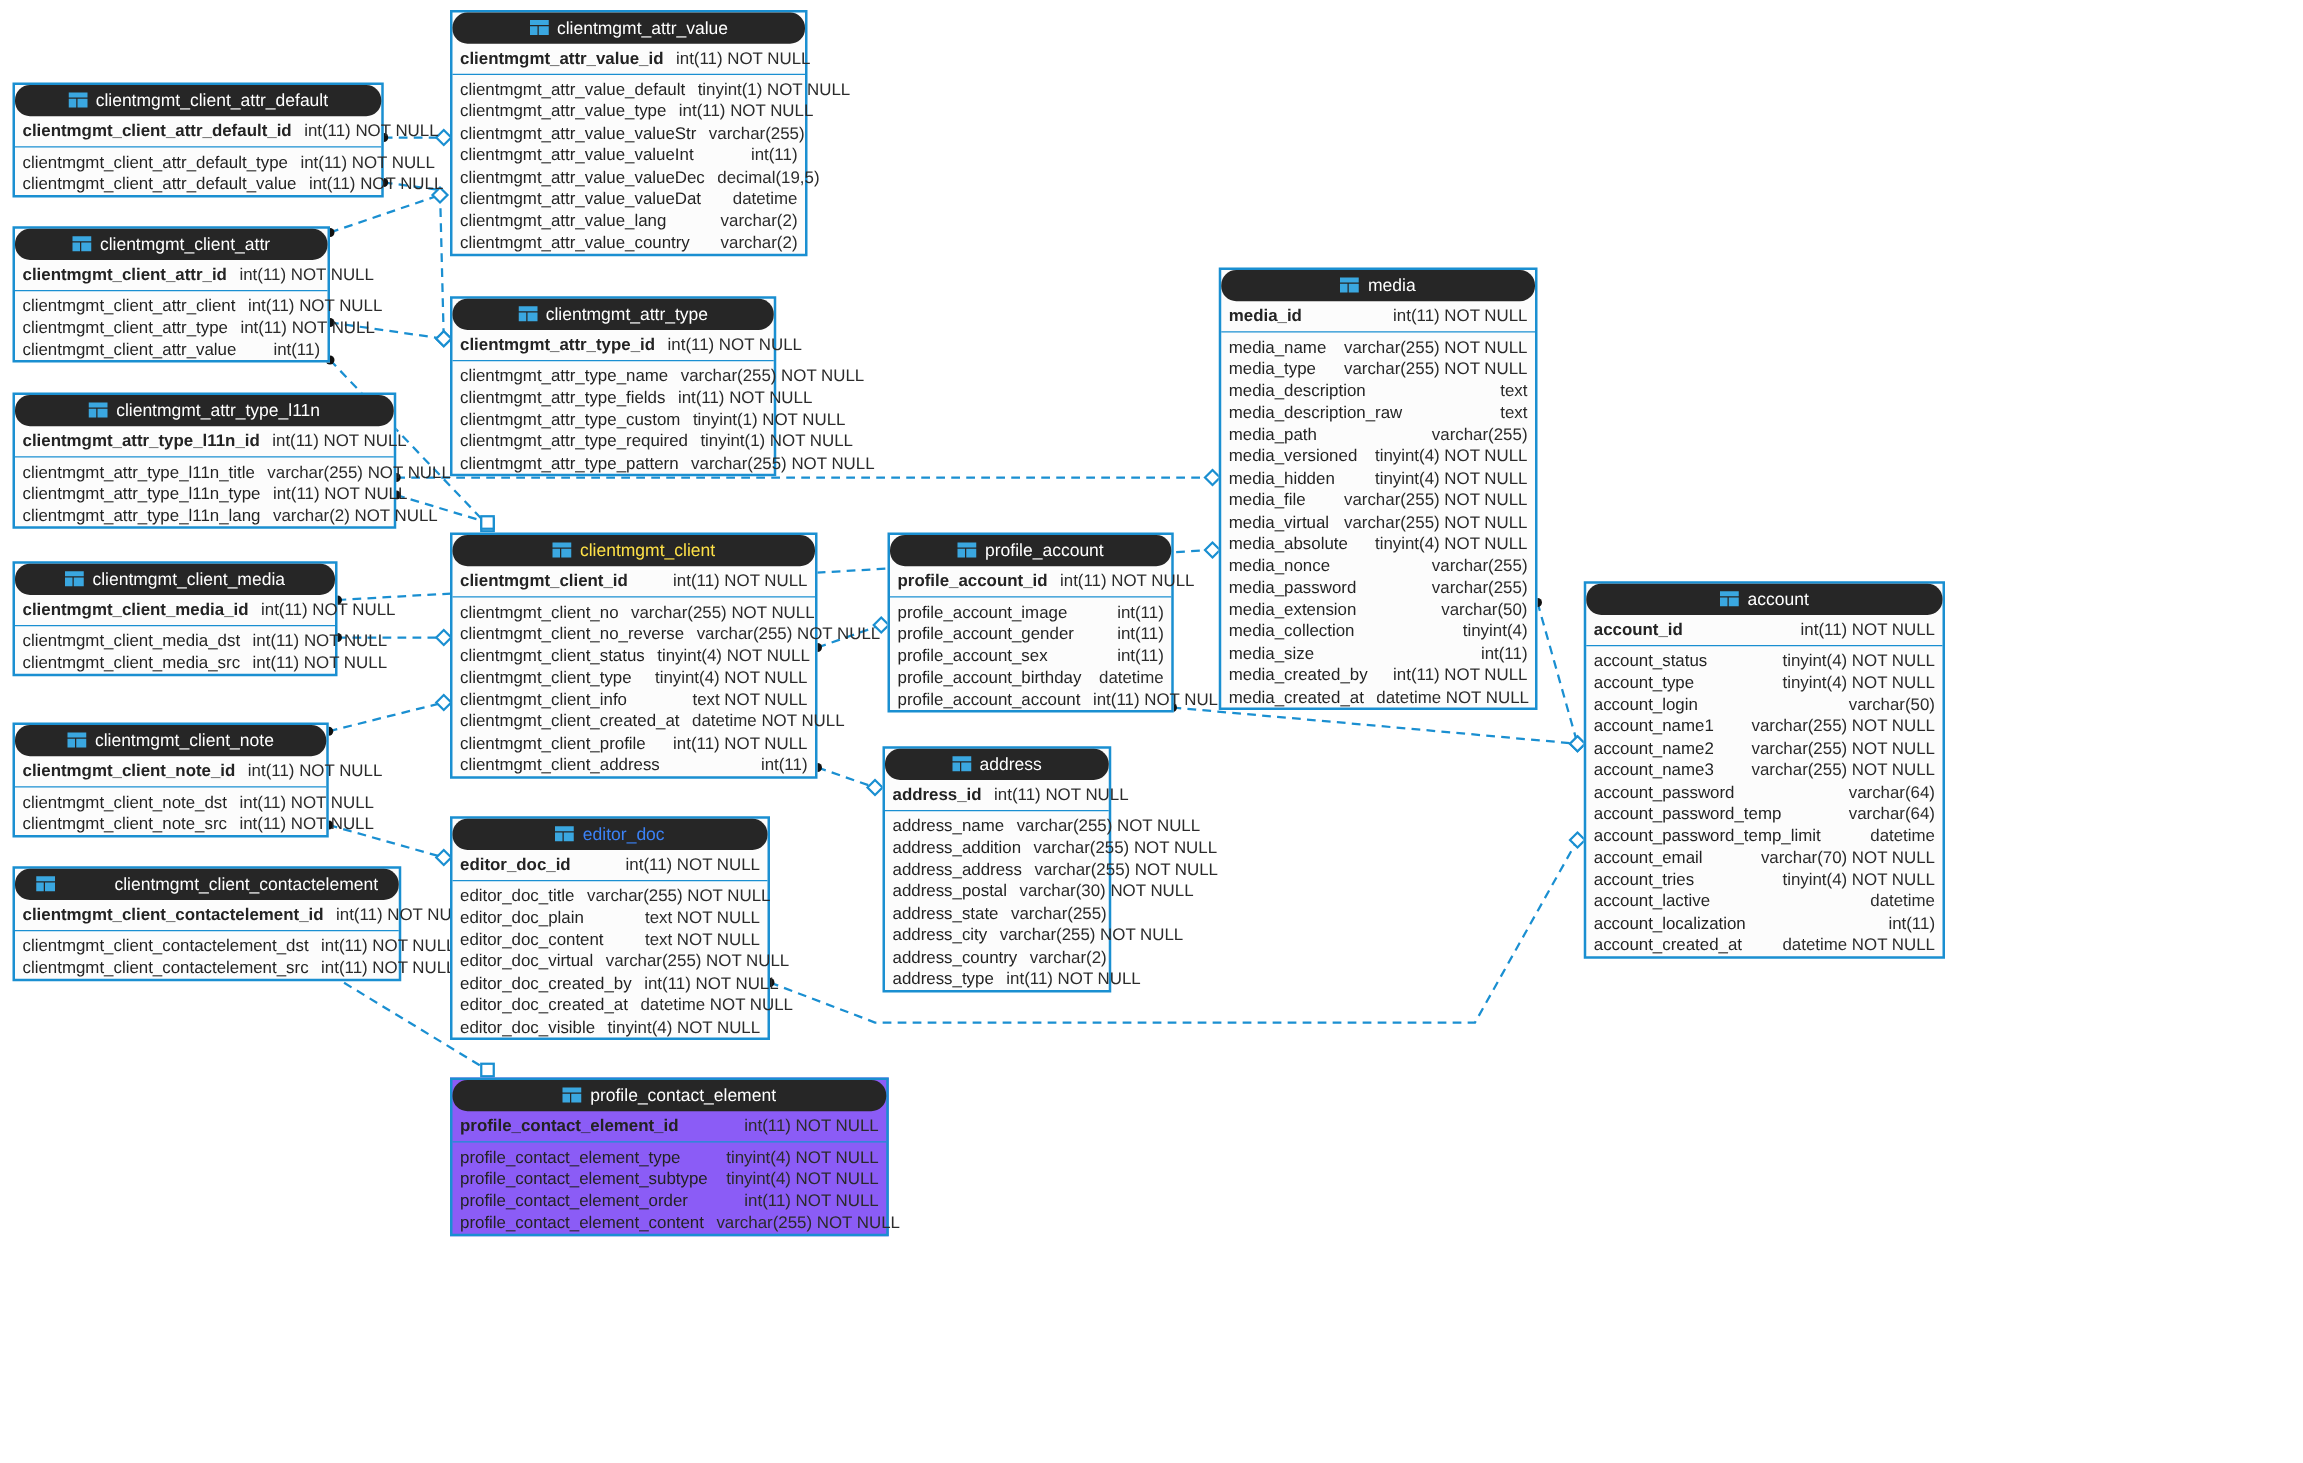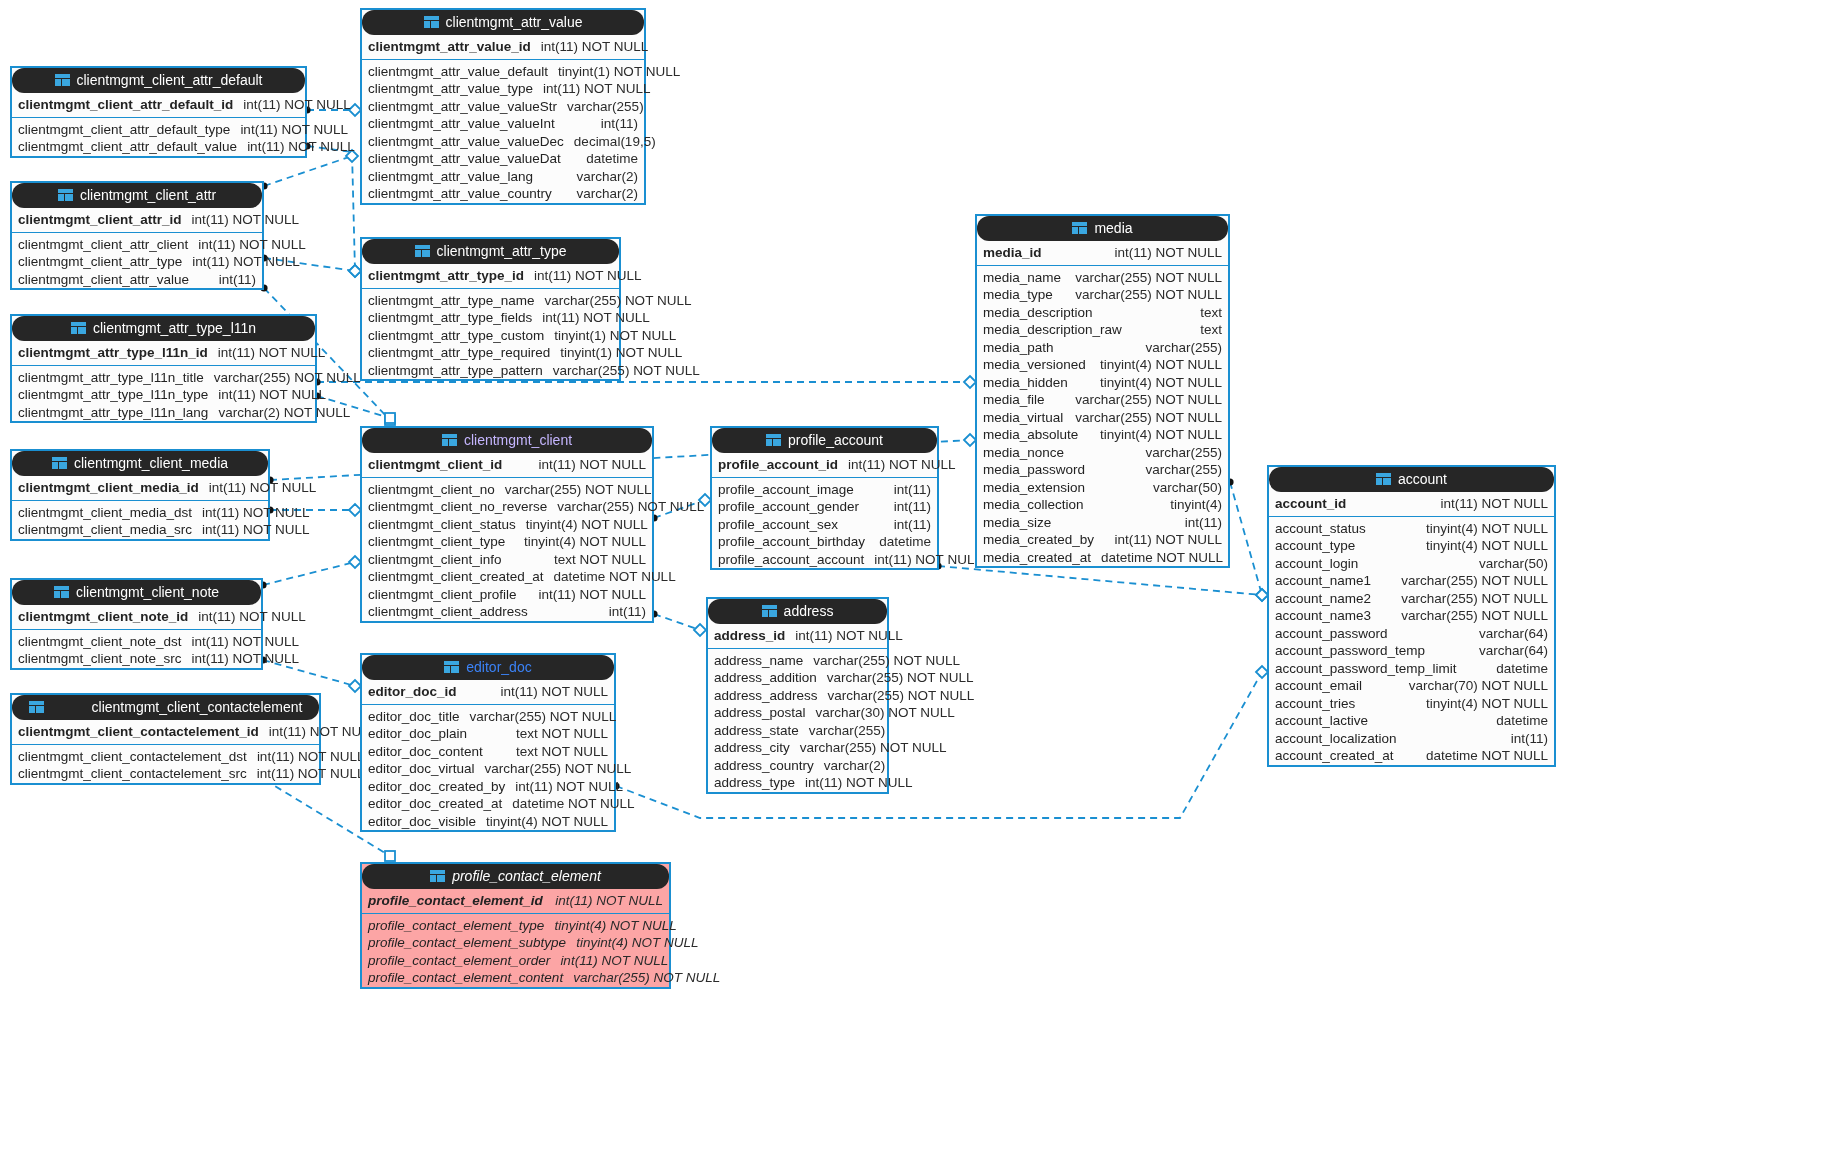--- a/index.html
+++ b/index.html
@@ -409,21 +409,21 @@
             <span class="col-name">clientmgmt_attr_type_required</span>
             <span class="col-type">tinyint(1) NOT NULL</span>
           </div>
           <div class="field-row">
             <span class="col-name">clientmgmt_attr_type_pattern</span>
             <span class="col-type">varchar(255) NOT NULL</span>
           </div>
         </div>
       </div>
       <div class="entity" style="left: 360px; top: 426px; width: 294px; border-color: rgb(26, 143, 209); background: rgb(252, 252, 252);">
-        <div class="entity-title" style="background: rgb(38, 38, 38); color: #c4b5fd;">
+        <div class="entity-title" style="background: rgb(38, 38, 38); color: #fde047;">
           <span class="tbl-icon">
             <i class="r1"></i>
             <i class="r2a"></i>
             <i class="r2b"></i>
           </span>
           <span>clientmgmt_client</span>
         </div>
         <div class="pk-row" style="border-bottom-color: rgb(26, 143, 209);">
           <span class="col-name">clientmgmt_client_id</span>
           <span class="col-type">int(11) NOT NULL</span>
@@ -500,21 +500,21 @@
           <div class="field-row">
             <span class="col-name">editor_doc_created_at</span>
             <span class="col-type">datetime NOT NULL</span>
           </div>
           <div class="field-row">
             <span class="col-name">editor_doc_visible</span>
             <span class="col-type">tinyint(4) NOT NULL</span>
           </div>
         </div>
       </div>
-      <div class="entity" style="left: 360px; top: 862px; width: 311px; border-color: rgb(26, 143, 209); background: #fca5a5; font-style: italic;">
+      <div class="entity" style="left: 360px; top: 862px; width: 351px; border-color: rgb(26, 143, 209); background: #8b5cf6;">
         <div class="entity-title" style="background: rgb(38, 38, 38); color: rgb(255, 255, 255);">
           <span class="tbl-icon">
             <i class="r1"></i>
             <i class="r2a"></i>
             <i class="r2b"></i>
           </span>
           <span>profile_contact_element</span>
         </div>
         <div class="pk-row" style="border-bottom-color: rgb(26, 143, 209);">
           <span class="col-name">profile_contact_element_id</span>

